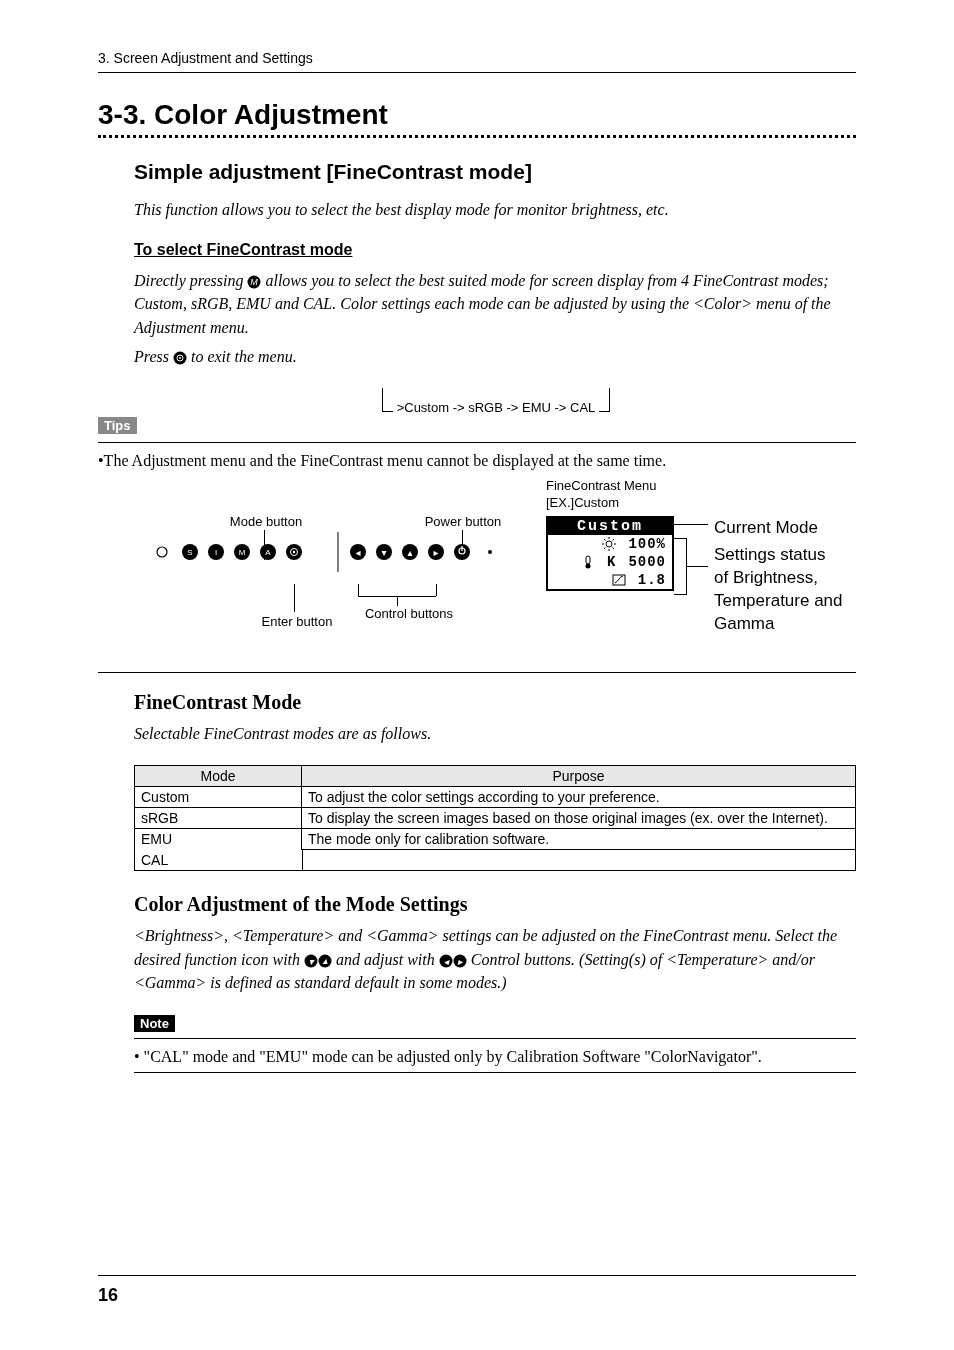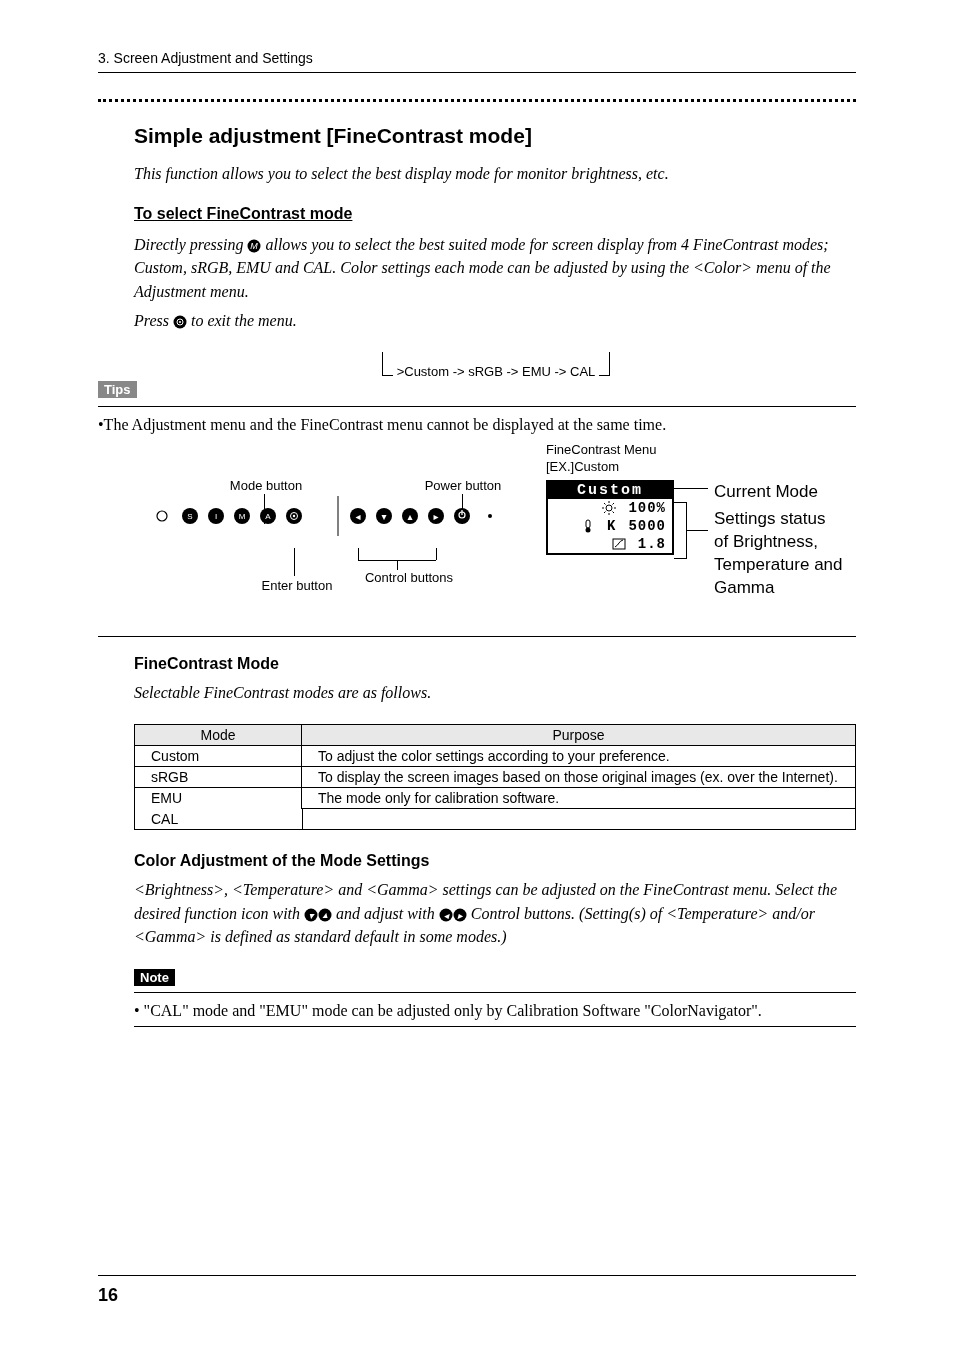--- a/index.html
+++ b/index.html
@@ -6,21 +6,21 @@
   html, body { width: 954px; height: 1350px; background: #fff; font-family: "Times New Roman", Times, serif; color: #000; }
   .page { position: relative; width: 954px; height: 1350px; padding: 50px 98px 40px 98px; }
   .breadcrumb { font-family: Arial, Helvetica, sans-serif; font-size: 14px; margin-bottom: 6px; }
   .hr-thin { border: none; border-top: 1.5px solid #000; margin-bottom: 26px; }
   .h1 { font-family: Arial, Helvetica, sans-serif; font-size: 28px; font-weight: bold; margin-bottom: 2px; }
   .dotrule { margin-top: 4px; width: 100%; border: none; border-top: 3px dotted #000; margin-bottom: 22px; }
   .indent { margin-left: 36px; }
   .h2 { font-family: Arial, Helvetica, sans-serif; font-size: 21px; font-weight: bold; margin-bottom: 14px; }
   .body { font-size: 16px; line-height: 1.45; margin-bottom: 20px; font-style: italic; }
   .h3 { font-family: Arial, Helvetica, sans-serif; font-size: 16px; font-weight: bold; text-decoration: underline; margin-bottom: 10px; }
-  .h3-nounder { font-family: Liberation Sans, sans-serif; font-size: 16px; font-weight: bold; margin-bottom: 8px; }
+  .h3-nounder { font-family: Liberation Serif, serif; font-size: 20px; font-weight: bold; margin-bottom: 8px; }
   .cyclebox-wrap { display: flex; justify-content: center; }
   .cyclebox { position: relative; font-family: Arial, Helvetica, sans-serif; font-size: 13px; padding: 4px 12px 4px 14px; }
   .cyclebox .box { border: 1px solid #000; border-top: none; padding: 2px 10px 2px 10px; }
   .cyclebox .label { position: relative; top: 6px; padding: 0 4px; background: #fff; z-index: 2; }
   .cyclebox .tick-l, .cyclebox .tick-r { position: absolute; top: 0; width: 1px; height: 10px; background: #000; }
   .cyclebox .tick-l { left: 14px; }
   .cyclebox .tick-r { right: 12px; }
   .tipsbadge { display: inline-block; background: #888; color: #fff; font-family: Arial, Helvetica, sans-serif; font-weight: bold; font-size: 13px; padding: 1px 6px; margin-bottom: 6px; }
   .tipsline { border: none; border-top: 1.5px solid #000; margin: 2px 0 6px; }
   .tip-body { font-size: 16px; line-height: 1.45; }
@@ -32,21 +32,21 @@
   .fc-menu .title1 { margin-bottom: 2px; }
   .fc-menu .title2 { margin-bottom: 4px; }
   .fc-osd { position: absolute; left: 448px; top: 38px; border: 2px solid #000; width: 128px; }
   .fc-osd .hdr { background: #000; color: #fff; font-family: "Courier New", monospace; font-weight: bold; font-size: 15px; letter-spacing: 2px; text-align: center; padding: 0 2px; }
   .fc-osd .row { display: flex; align-items: center; justify-content: flex-end; padding: 1px 6px 1px 2px; font-family: "Courier New", monospace; font-weight: bold; font-size: 14px; letter-spacing: 1px; gap: 12px; }
   .fc-osd .row svg { flex-shrink: 0; }
   .fc-osd .row .val { text-align: right; }
   .fc-right { position: absolute; left: 616px; font-family: Arial, Helvetica, sans-serif; font-size: 17px; }
   .fc-leader { position: absolute; height: 1px; background: #000; }
   .table .hdr { display: flex; background: #e8e8e8; font-family: Arial, Helvetica, sans-serif; font-size: 14px; }
-  .table .cell { border: 1px solid #000; padding: 2px 16px; }
+  .table .cell { border: 1px solid #000; padding: 2px 6px; }
   .table .row { display: flex; font-family: Arial, Helvetica, sans-serif; font-size: 14px; }
   .table .c1 { width: 168px; }
   .table .c2 { flex: 1; }
   .table .hdr .cell { text-align: center; }
   .table .row .cell { border-top: none; }
   .table .row .c2 { border-left: none; }
   .table .lastrow .c1 { border-top: none; border-right: none; }
   .table .lastrow .c2 { border-top: none; border-left: 1px solid #000; }
   .notebadge { display: inline-block; background: #000; color: #fff; font-family: Arial, Helvetica, sans-serif; font-weight: bold; font-size: 13px; padding: 1px 6px; margin-bottom: 4px; }
   .pagenum { position: absolute; bottom: 44px; left: 98px; font-family: Arial, Helvetica, sans-serif; font-weight: bold; font-size: 18px; }
@@ -55,20 +55,21 @@
   .nowrap { white-space: nowrap; }
 </style>
 </head>
 <body>
 
 <div class="page">
 
   <div class="breadcrumb">3. Screen Adjustment and Settings</div>
   <hr class="hr-thin">
 
+  <h1 class="h1">3-3. Color Adjustment</h1>
   <hr class="dotrule">
 
   <div class="indent">
     <h2 class="h2">Simple adjustment [FineContrast mode]</h2>
     <p class="body">This function allows you to select the best display mode for monitor brightness, etc.</p>
 
     <h3 class="h3">To select FineContrast mode</h3>
     <p class="body">
       <span>Directly pressing </span>
       <svg class="letterbtn" width="14" height="14" viewBox="0 0 14 14">

